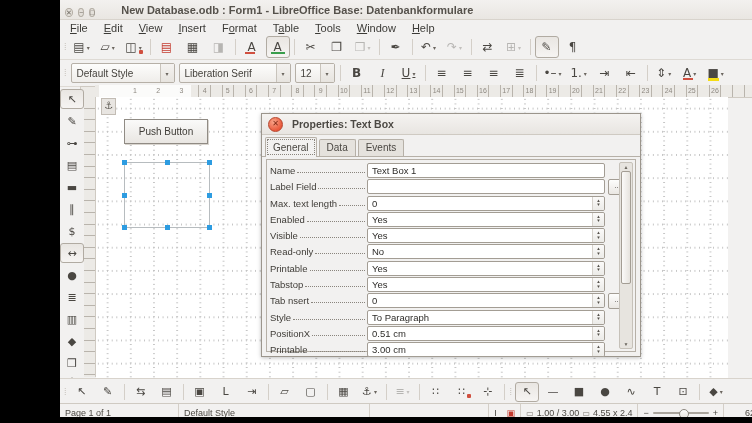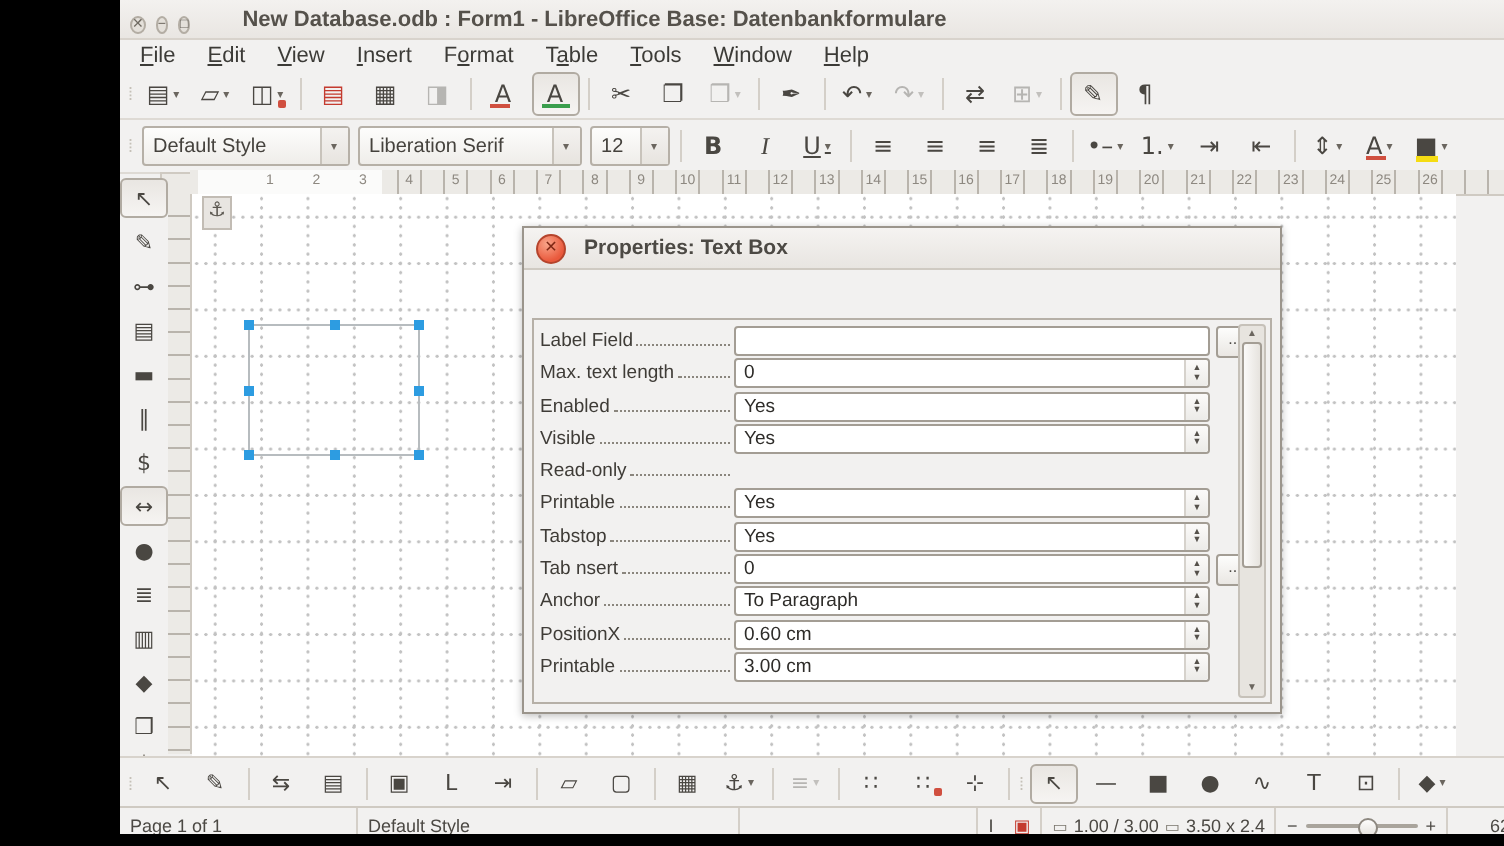--- a/index.html
+++ b/index.html
@@ -351,40 +351,56 @@
         </span>
         <span class="tbtn small">
           <span>❒</span>
         </span>
       </span>
     <span class="overflow">⋮</span>
   </div>
 
   <div class="canvas">
     <div class="anchor">⚓</div>
+    <div class="pushbtn">
+      <span>Push Button</span>
+    </div>
     <div class="selbox">
       <div class="handle" style="left:-3px;top:-3px;"></div>
       <div class="handle" style="left:50%;margin-left:-2px;top:-3px;"></div>
       <div class="handle" style="right:-3px;top:-3px;"></div>
       <div class="handle" style="left:-3px;top:50%;margin-top:-2px;"></div>
       <div class="handle" style="right:-3px;top:50%;margin-top:-2px;"></div>
       <div class="handle" style="left:-3px;bottom:-3px;"></div>
       <div class="handle" style="left:50%;margin-left:-2px;bottom:-3px;"></div>
       <div class="handle" style="right:-3px;bottom:-3px;"></div>
     </div>
 
     <div class="dialog" style="left:165px;top:16px;">
       <div class="dlg-titlebar">
         <div class="dlg-close">✕</div>
         <div class="dlg-title">Properties: Text Box</div>
       </div>
+      <div class="tabs" id="dlg-tabs">
+          <span class="tab active">General</span>
+          <span class="tab">Data</span>
+          <span class="tab">Events</span>
+        </div>
       <div class="dlg-frame">
         <div class="rows" id="dlg-rows">
             <div class="frow">
               <span class="flabel">
+                <span>Name</span>
+              </span>
+              <span class="finput">
+                <span>Text Box 1</span>
+              </span>
+            </div>
+            <div class="frow">
+              <span class="flabel">
                 <span>Label Field</span>
               </span>
               <span class="finput">
                 <span></span>
               </span>
               <span class="browse">...</span>
             </div>
             <div class="frow">
               <span class="flabel">
                 <span>Max. text length</span>
@@ -418,20 +434,27 @@
                 <span class="spin">
                   <span>▲</span>
                   <span>▼</span>
                 </span>
               </span>
             </div>
             <div class="frow">
               <span class="flabel">
                 <span>Read-only</span>
               </span>
+              <span class="finput">
+                <span>No</span>
+                <span class="spin">
+                  <span>▲</span>
+                  <span>▼</span>
+                </span>
+              </span>
             </div>
             <div class="frow">
               <span class="flabel">
                 <span>Printable</span>
               </span>
               <span class="finput">
                 <span>Yes</span>
                 <span class="spin">
                   <span>▲</span>
                   <span>▼</span>
@@ -458,36 +481,36 @@
                 <span>0</span>
                 <span class="spin">
                   <span>▲</span>
                   <span>▼</span>
                 </span>
               </span>
               <span class="browse">...</span>
             </div>
             <div class="frow">
               <span class="flabel">
-                <span>Anchor</span>
+                <span>Style</span>
               </span>
               <span class="finput">
                 <span>To Paragraph</span>
                 <span class="spin">
                   <span>▲</span>
                   <span>▼</span>
                 </span>
               </span>
             </div>
             <div class="frow">
               <span class="flabel">
                 <span>PositionX</span>
               </span>
               <span class="finput">
-                <span>0.60 cm</span>
+                <span>0.51 cm</span>
                 <span class="spin">
                   <span>▲</span>
                   <span>▼</span>
                 </span>
               </span>
             </div>
             <div class="frow">
               <span class="flabel">
                 <span>Printable</span>
               </span>
@@ -605,21 +628,21 @@
     <span class="ssep"></span>
     <span class="scell" style="flex:1;"></span>
     <span class="ssep"></span>
     <span class="scell">I</span>
     <span class="scell red">▣</span>
     <span class="ssep"></span>
     <span class="scell">
       <span class="sicon">▭</span>
       <span>1.00 / 3.00</span>
       <span class="sicon">▭</span>
-      <span>3.50 x 2.4</span>
+      <span>4.55 x 2.4</span>
     </span>
     <span class="ssep"></span>
     <span class="scell zslider">
       <span>−</span>
       <span class="ztrack">
           <span class="zthumb"></span>
         </span>
       <span>+</span>
     </span>
     <span class="ssep"></span>

